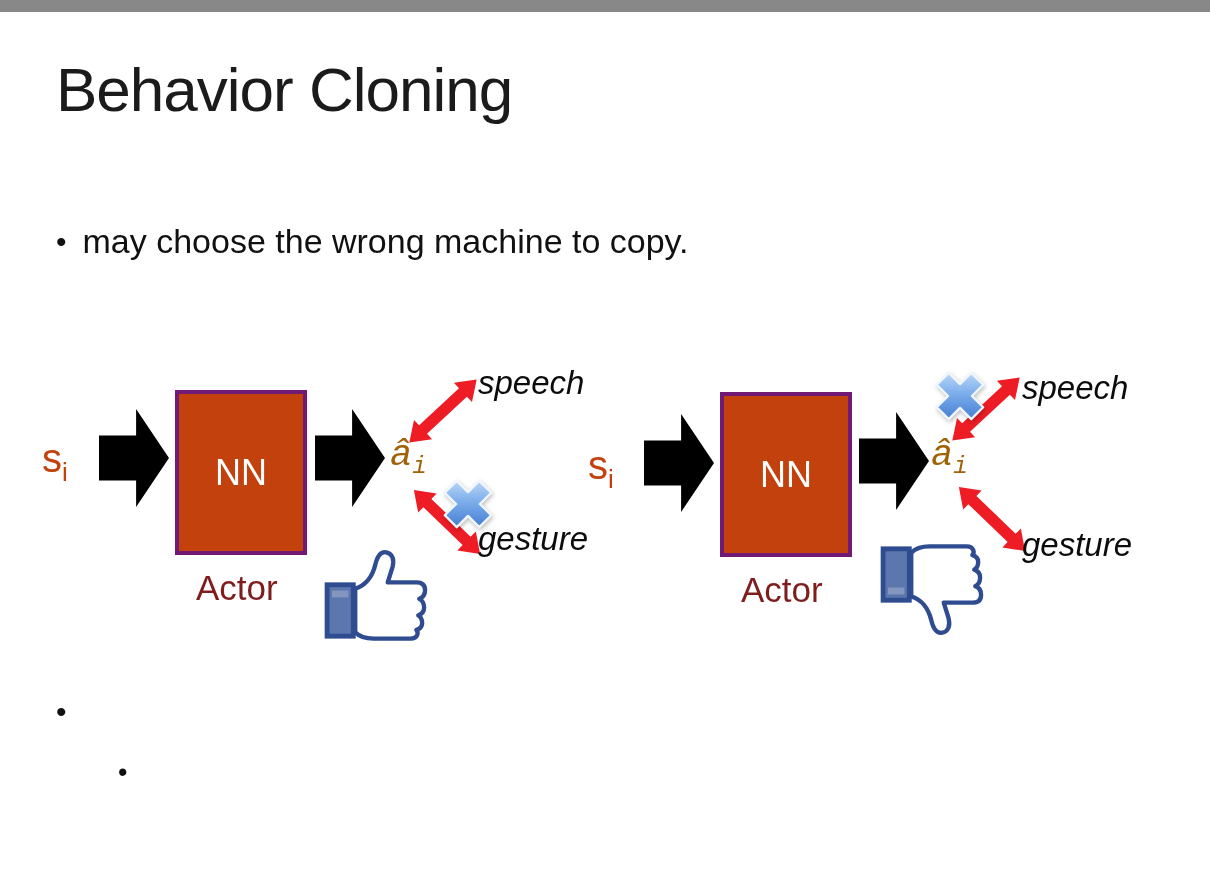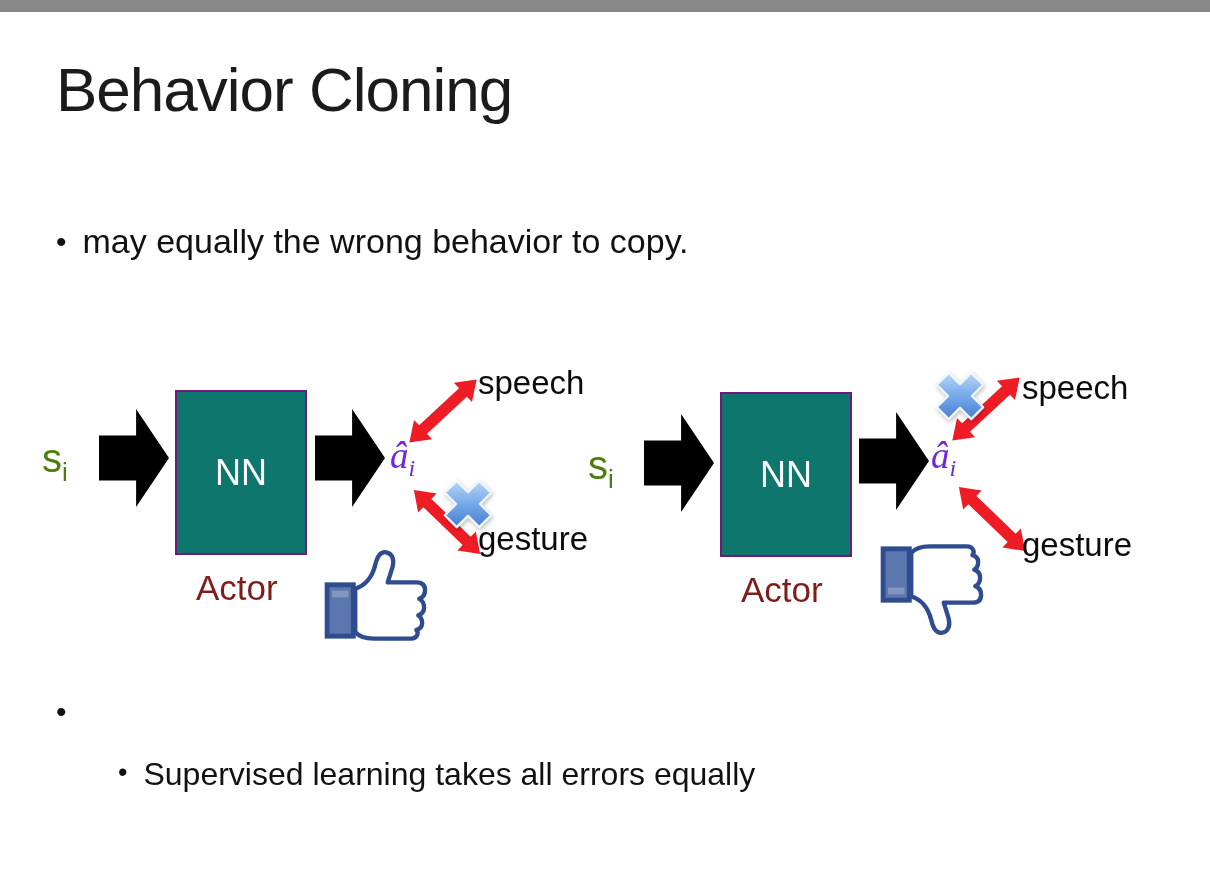--- a/index.html
+++ b/index.html
@@ -22,30 +22,30 @@
   .bullet-l1 { left:56px; top:204px; width:1060px; }
   .bullet-l2 { left:56px; top:674px; width:1120px; }
   .bullet-sub { left:118px; top:738px; width:1000px; font-size:32px; }
   .bullet-sub .dot { font-size:27px; }
 
   .block-arrow {
     width:70px; height:98px; background:#000;
     clip-path:polygon(0 27%, 53% 27%, 53% 0%, 100% 50%, 53% 100%, 53% 73%, 0 73%);
   }
   .nn-box {
-    width:132px; height:165px; background:#0f766e; border:2px solid #701a75;
+    width:132px; height:165px; background:#c2410c; border:4px solid #701a75;
     display:flex; align-items:center; justify-content:center;
     color:#fff; font-size:36px;
   }
-  .state-label { font-size:40px; color:#4d7c0f; }
+  .state-label { font-size:40px; color:#c2410c; }
   .state-label sub { font-size:26px; }
-  .action-label { font-family:Liberation Serif, serif; font-style:italic; font-size:37px; color:#6d28d9; }
+  .action-label { font-family:Liberation Mono, monospace; font-style:italic; font-size:37px; color:#a16207; }
   .action-label sub { font-size:24px; }
   .actor-label { font-size:35px; color:#7f1d1d; }
-  .arrow-text { font-size:33px; color:#0c0c0c; }
+  .arrow-text { font-size:33px; color:#0c0c0c;font-style:italic; }
 
   .dbl-arrow { width:94px; height:30px; }
   .dbl-arrow svg { display:block; width:100%; height:100%; }
 
   .cross-x { width:60px; height:60px; filter:drop-shadow(1px 2px 2px rgba(0,0,0,0.25)); }
   .cross-x svg { display:block; width:100%; height:100%; }
 
   .thumb { width:112px; height:97px; }
   .thumb svg { display:block; width:100%; height:100%; }
   .thumb-down svg { transform:scaleY(-1); }
@@ -55,21 +55,21 @@
 </head>
 <body>
 
 <div class="slide">
 
   <div class="abs title">Behavior Cloning</div>
 
   <div class="abs bullet bullet-l1">
     <span class="dot">•</span>
     <span>
-      <span style="display:block">may equally the wrong behavior to copy.</span>
+      <span style="display:block">may choose the wrong machine to copy.</span>
     </span>
   </div>
 
   <div class="abs state-label" style="left:42px; top:424px;">
     <span>s</span><sub>i</sub>
   </div>
 
   <div class="abs block-arrow" style="left:99px; top:397px;"></div>
 
   <div class="abs nn-box" style="left:175px; top:378px;">
@@ -175,18 +175,17 @@
       <path d="M33 90 V45 C43 42 50.5 33 53.5 21 C55.5 12 59.5 6.5 65 7.5 C71 8.5 73.5 14.5 71.5 22.5 L66.5 38.5 H96 Q105 38.5 105 46.5 Q105 53.5 99 55.5 Q104 58 104 64.5 Q104 70.5 98 72.5 Q102 75 102 80.5 Q102 86 96 87.5 Q98 89.5 97 92.5 Q95.5 96.5 90 96.5 H52 Q39 96.5 33 90 Z" fill="#ffffff" stroke="#2E4C8F" stroke-width="4.5" stroke-linejoin="round"></path>
     </svg>
   </div>
 
   <div class="abs bullet bullet-l2">
     <span class="dot">•</span>
   </div>
 
   <div class="abs bullet bullet-sub">
     <span class="dot">•</span>
-    <span>Supervised learning takes all errors equally</span>
   </div>
 
   <div class="abs progress-bar"></div>
 
 </div>
 
 </body></html>

